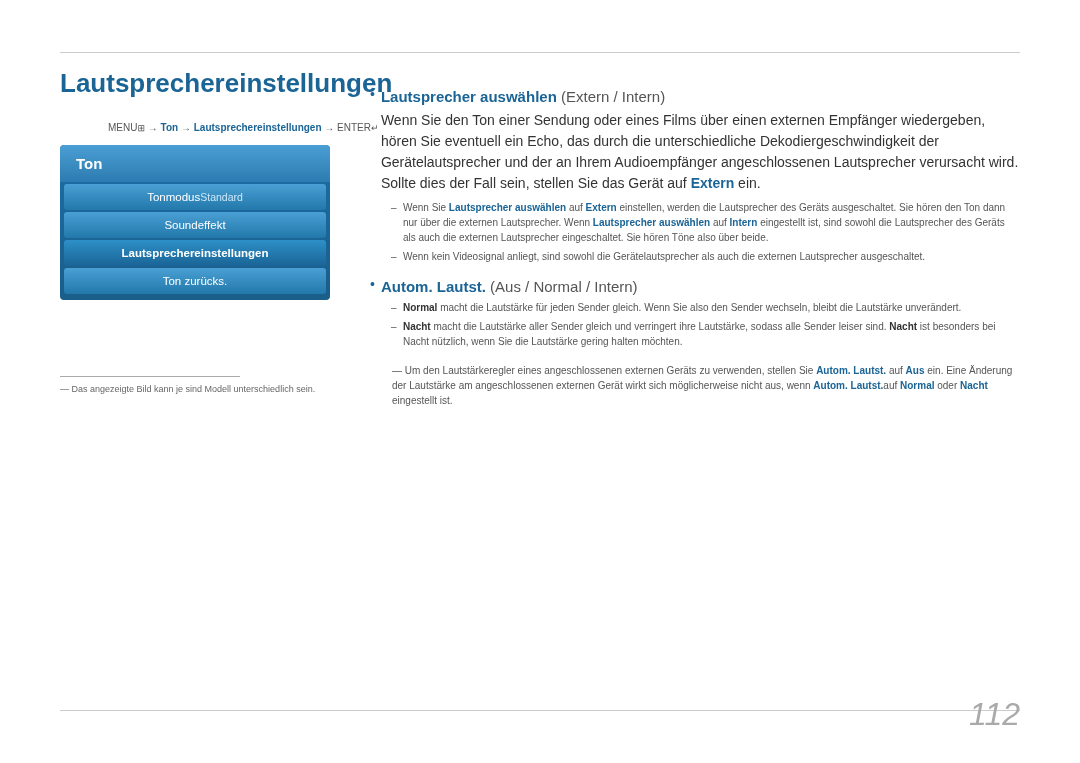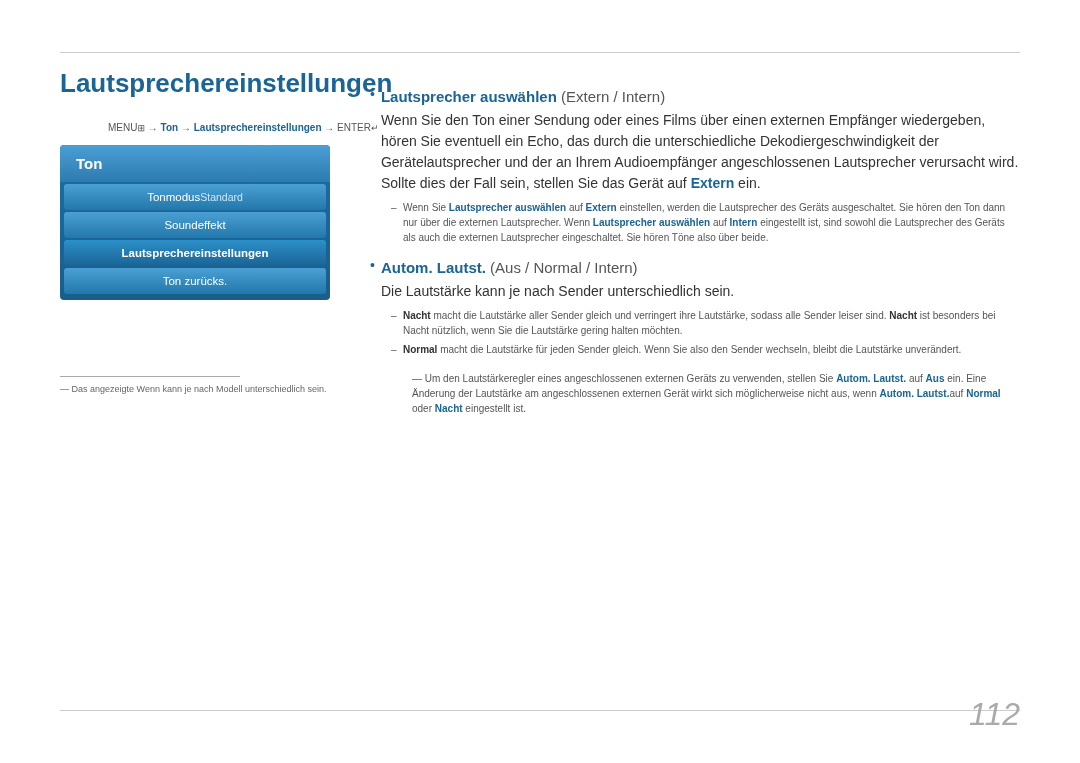--- a/index.html
+++ b/index.html
@@ -226,64 +226,64 @@
   </div>
   <div class="tv-menu-item active">
     <span class="item-label">Lautsprechereinstellungen</span>
   </div>
   <div class="tv-menu-item normal">
     <span class="item-label">Ton zurücks.</span>
   </div>
 </div>
 
 <div class="content-divider-left"></div>
-<div class="footnote-left">— Das angezeigte Wenn kann je nach Modell unterschiedlich sein.</div>
+<div class="footnote-left">— Das angezeigte Bild kann je sind Modell unterschiedlich sein.</div>
 
 <div class="right-content">
 
   <div class="bullet-section">
     <div class="bullet-row">
       <span class="bullet">•</span>
       <div class="bullet-content">
         <div class="section-title">
           <span>Lautsprecher auswählen</span>
           <span class="sep"> (Extern / Intern)</span>
         </div>
         <div class="body-text">
           Wenn Sie den Ton einer Sendung oder eines Films über einen externen Empfänger wiedergeben, hören Sie eventuell ein Echo, das durch die unterschiedliche Dekodiergeschwindigkeit der Gerätelautsprecher und der an Ihrem Audioempfänger angeschlossenen Lautsprecher verursacht wird. Sollte dies der Fall sein, stellen Sie das Gerät auf <span class="bold-blue">Extern</span> ein.
         </div>
         <div class="dash-note">
           Wenn Sie <span class="bold-blue">Lautsprecher auswählen</span> auf <span class="bold-blue">Extern</span> einstellen, werden die Lautsprecher des Geräts ausgeschaltet. Sie hören den Ton dann nur über die externen Lautsprecher. Wenn <span class="bold-blue">Lautsprecher auswählen</span> auf <span class="bold-blue">Intern</span> eingestellt ist, sind sowohl die Lautsprecher des Geräts als auch die externen Lautsprecher eingeschaltet. Sie hören Töne also über beide.
         </div>
+        <div class="dash-note">
+          Wenn kein Videosignal anliegt, sind sowohl die Gerätelautsprecher als auch die externen Lautsprecher ausgeschaltet.
+        </div>
       </div>
     </div>
   </div>
 
   <div class="bullet-section">
     <div class="bullet-row">
       <span class="bullet">•</span>
       <div class="bullet-content">
         <div class="section-title">
           <span>Autom. Lautst.</span>
           <span class="sep"> (Aus / Normal / Intern)</span>
         </div>
-        <div class="body-text">
-          Die Lautstärke kann je nach Sender unterschiedlich sein.
+        <div class="dash-note">
+          <span class="bold-black">Normal</span> macht die Lautstärke für jeden Sender gleich. Wenn Sie also den Sender wechseln, bleibt die Lautstärke unverändert.
         </div>
         <div class="dash-note">
           <span class="bold-black">Nacht</span> macht die Lautstärke aller Sender gleich und verringert ihre Lautstärke, sodass alle Sender leiser sind. <span class="bold-black">Nacht</span> ist besonders bei Nacht nützlich, wenn Sie die Lautstärke gering halten möchten.
-        </div>
-        <div class="dash-note">
-          <span class="bold-black">Normal</span> macht die Lautstärke für jeden Sender gleich. Wenn Sie also den Sender wechseln, bleibt die Lautstärke unverändert.
         </div>
       </div>
     </div>
   </div>
 
-  <div class="sub-note" style="margin-left: 36px;">
+  <div class="sub-note" style="margin-left: 16px;">
     — Um den Lautstärkeregler eines angeschlossenen externen Geräts zu verwenden, stellen Sie <span class="bold-blue">Autom. Lautst.</span> auf <span class="bold-blue">Aus</span> ein. Eine Änderung der Lautstärke am angeschlossenen externen Gerät wirkt sich möglicherweise nicht aus, wenn <span class="bold-blue">Autom. Lautst.</span>auf <span class="bold-blue">Normal</span> oder <span class="bold-blue">Nacht</span> eingestellt ist.
   </div>
 
 </div>
 
 <div class="bottom-line"></div>
 
 <div class="page-number">112</div>
 
 </body></html>

